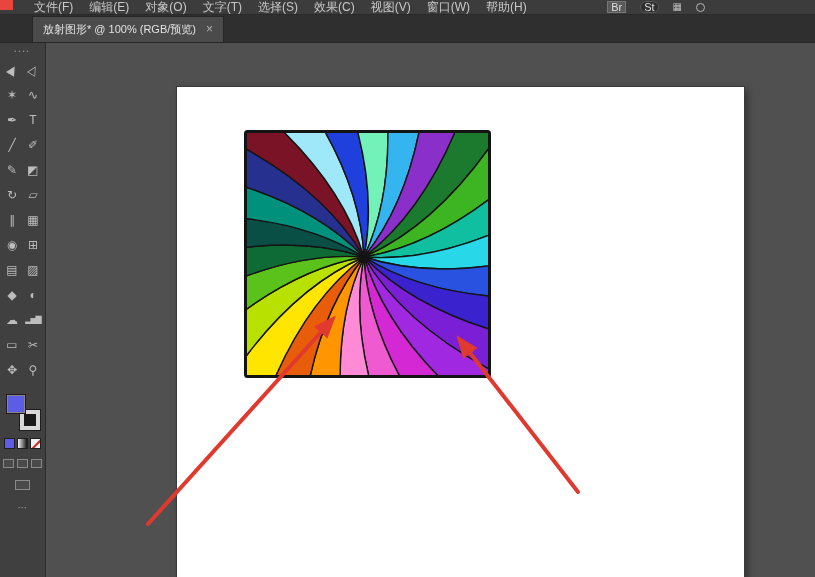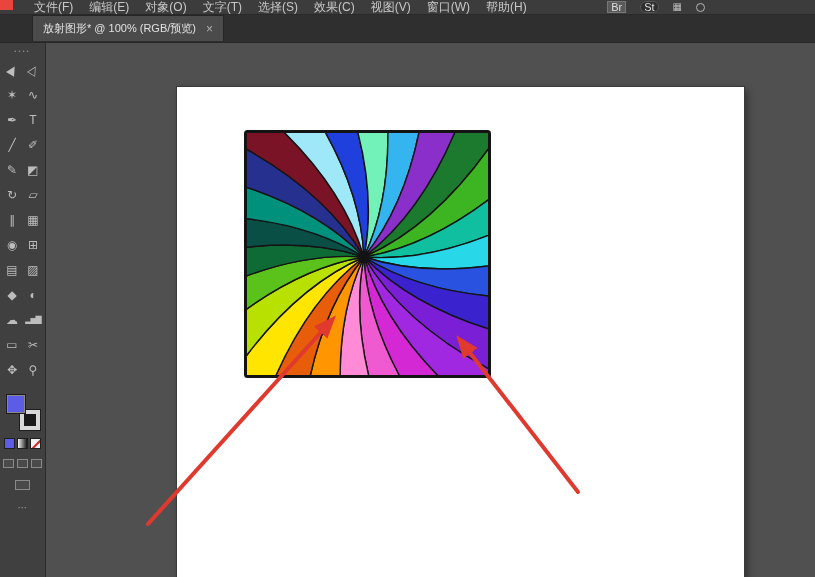--- a/index.html
+++ b/index.html
@@ -17,21 +17,21 @@
   .app-icon{position:absolute;left:0;top:0;width:13px;height:10px;background:#e8453c;}
   .menu-items{display:flex;margin-left:26px;overflow:hidden;height:15px;align-items:center;}
   .menu-item{font-size:12px;color:var(--ui-text);padding:0 8px;white-space:nowrap;cursor:default;}
   .topbar-right{margin-left:auto;display:flex;align-items:center;gap:14px;padding-right:110px;}
   .tb-box{font-size:11px;color:#ddd;background:#5a5a5a;border:1px solid #777;padding:0 3px;line-height:10px;}
   .tb-box.dark{background:#2e2e2e;border-color:#555;border-radius:6px;}
   .tb-grid{font-size:10px;color:#c0c0c0;line-height:10px;}
   .tb-circle{width:9px;height:9px;border:1.5px solid #b5b5b5;border-radius:50%;display:inline-block;}
 
   
-  .tabstrip{height:28px;background:var(--tabstrip-bg);display:flex;align-items:flex-start;border-bottom:1px solid #262626;}
+  .tabstrip{height:28px;background:var(--tabstrip-bg);display:flex;align-items:center;border-bottom:1px solid #262626;}
   .doc-tab{margin-left:32px;height:26px;background:var(--tab-bg);border:1px solid #262626;border-bottom:none;
     display:flex;align-items:center;gap:10px;padding:0 10px;color:#e2e2e2;font-size:11px;white-space:nowrap;}
   .doc-tab .close{color:#b0b0b0;font-size:12px;cursor:pointer;}
 
   
   .main{display:flex;height:534px;}
 
   
   .toolbar{width:46px;background:var(--toolbar-bg);border-right:1px solid #2b2b2b;
     display:flex;flex-direction:column;align-items:center;padding-top:4px;flex:0 0 46px;}

